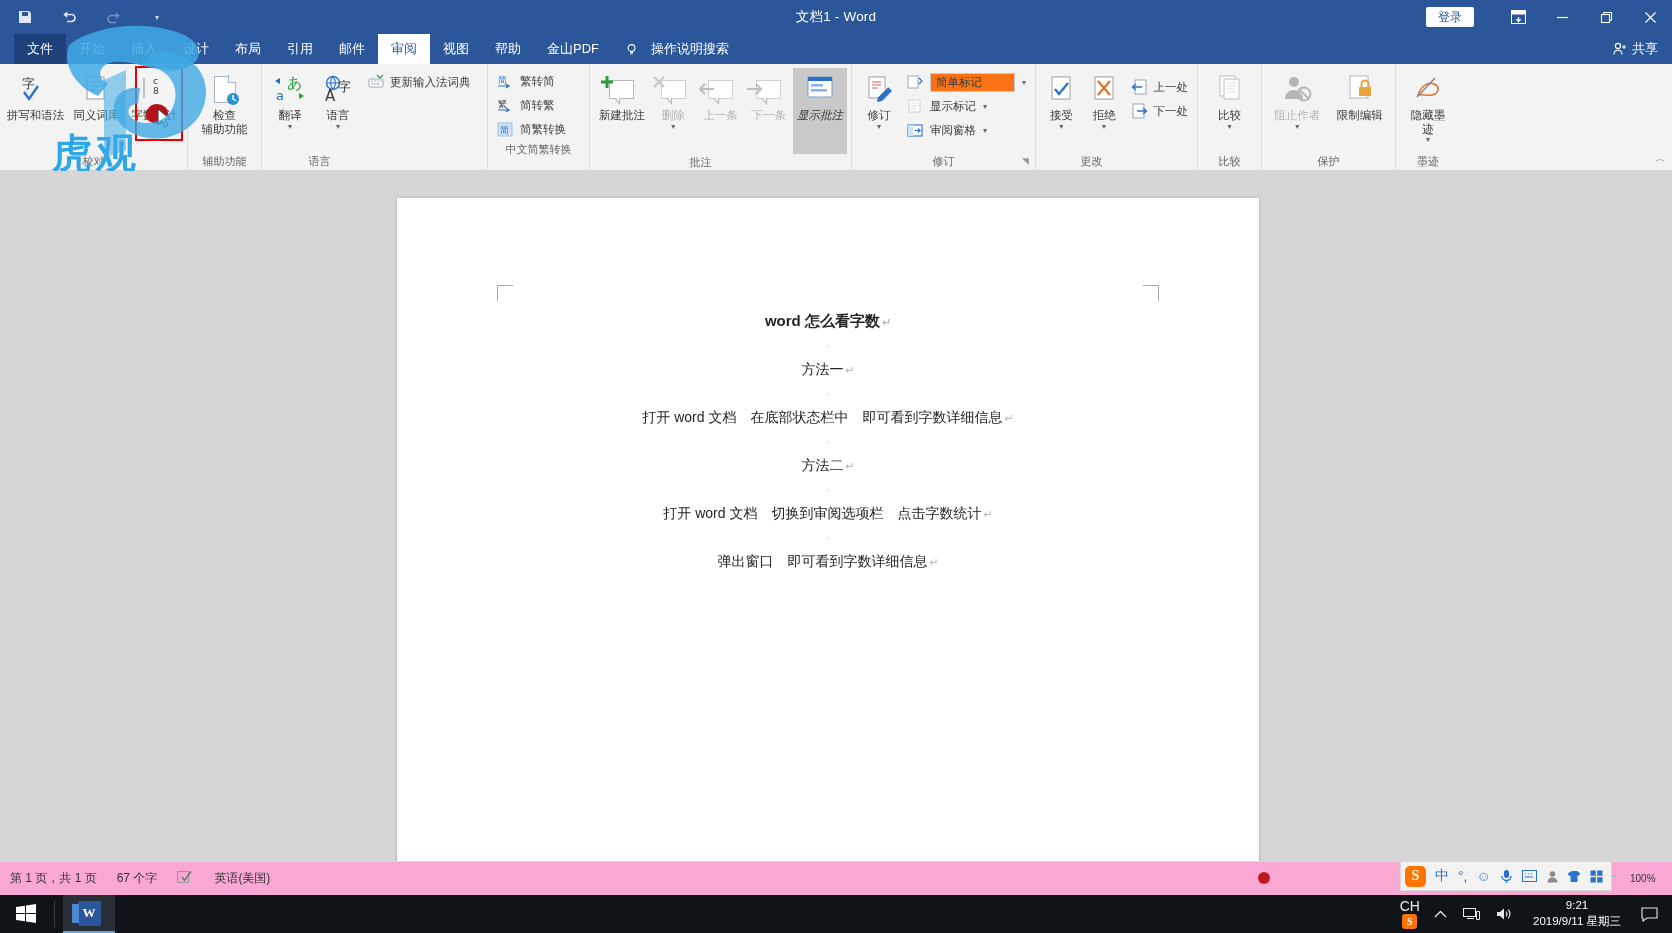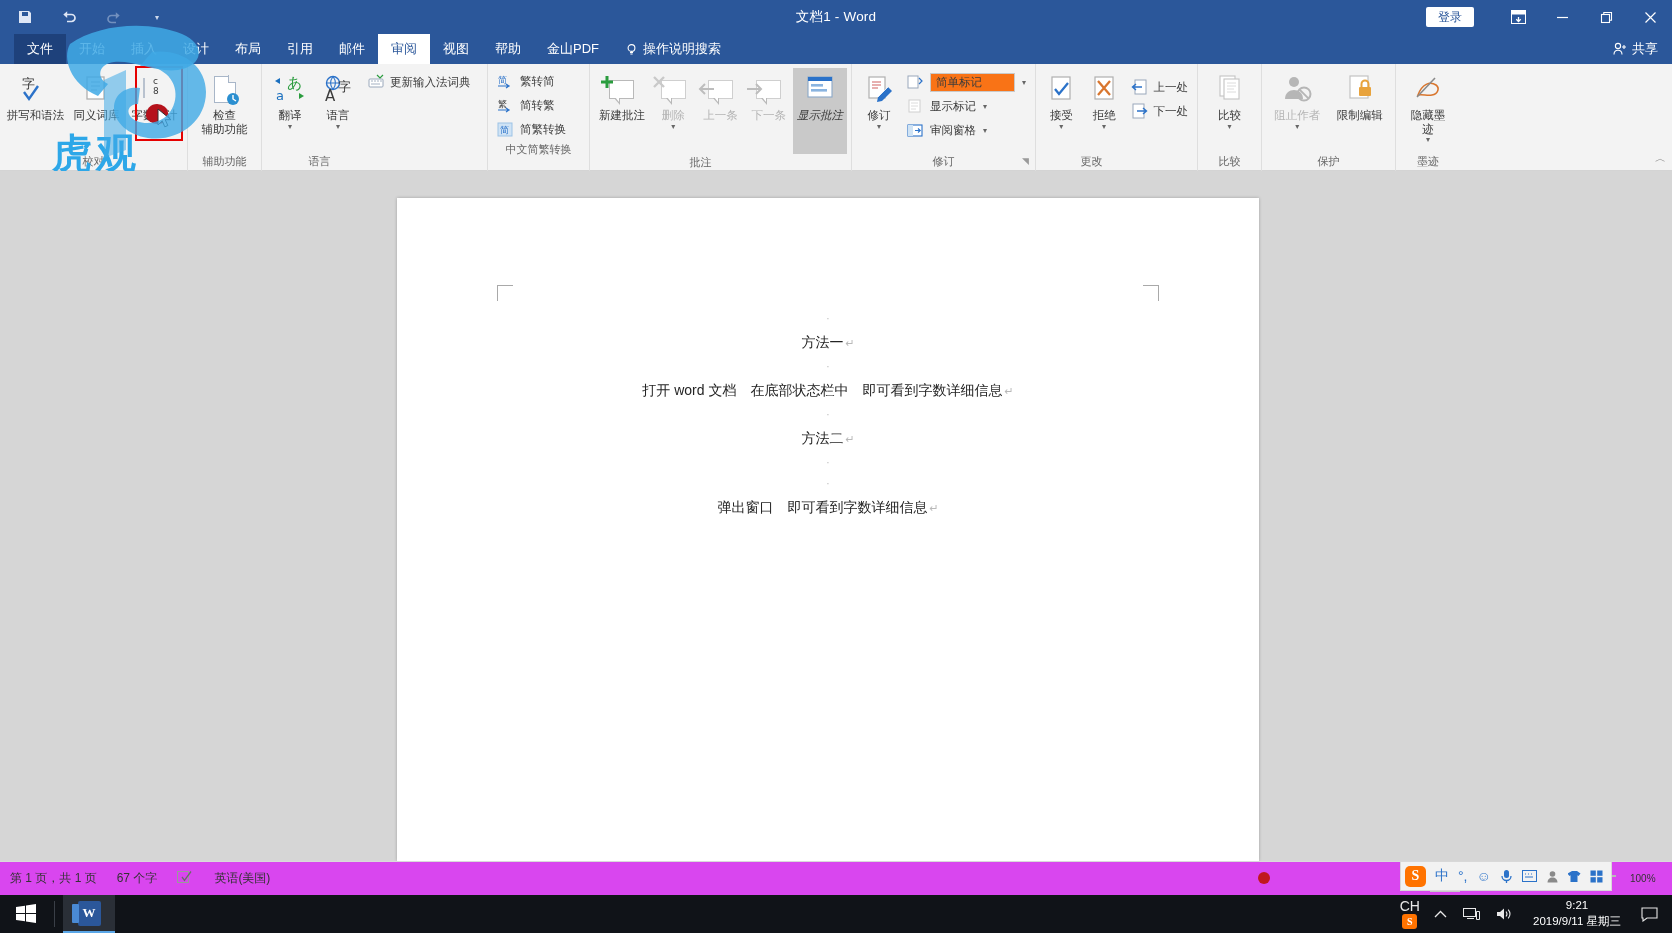--- a/index.html
+++ b/index.html
@@ -37,21 +37,21 @@
   
   .tabbar{
     position:absolute; left:0; top:34px; width:1672px; height:30px;
     background:#2b579a; display:flex; align-items:flex-end; padding-left:14px;
   }
   .tab{
     font-size:13px; color:#fff; padding:0 13px; height:30px; line-height:30px; white-space:nowrap;
   }
   .tab.active{ background:#fff; color:#2b579a; }
   .tab.file{ background:#1e417b; }
-  .tab.search{ display:flex; align-items:center; gap:5px; }
+  .tab.search{ display:flex; align-items:center; gap:13px; }
   .share{
     position:absolute; right:14px; top:34px; height:30px; line-height:30px; display:flex;
     align-items:center; gap:5px; font-size:13px; color:#fff;
   }
 
   
   .ribbon{
     position:absolute; left:0; top:64px; width:1672px; height:107px;
     background:#f3f3f3; border-bottom:1px solid #d4d4d4; display:flex;
   }
@@ -104,21 +104,21 @@
   .mark.tr{ right:100px; top:87px; border-right:1px solid #a9a9a9; border-top:1px solid #a9a9a9; }
   .doctext{ position:absolute; left:0; top:110px; width:862px; text-align:center;
             font-family:"Liberation Sans","DejaVu Sans",sans-serif; color:#242424; }
   .dline{ line-height:1; margin:0; }
   .pilcrow{ color:#b9b9b9; font-size:10px; }
   .pmark{ color:#b9b9b9; font-size:11px; margin-left:2px; }
 
   
   .statusbar{
     position:absolute; left:0; top:861px; width:1672px; height:34px;
-    background:#d946ef; border-top:1px solid #dadada; display:flex; align-items:center;
+    background:#f9a8d4; border-top:1px solid #dadada; display:flex; align-items:center;
     font-size:12px; color:#333;
   }
   .sb-left{ display:flex; align-items:center; gap:20px; padding-left:10px; }
   .sb-right{ position:absolute; right:8px; display:flex; align-items:center; gap:0; }
   .viewbtn{ width:30px; height:26px; display:flex; align-items:center; justify-content:center; }
   .viewbtn.active{ background:#c8c8c8; }
   .zoomtrack{ position:absolute; right:14px; top:9px; width:116px; height:2px; background:#b9b9b9; }
   .zoomthumb{ position:absolute; left:52px; top:-5px; width:5px; height:12px; background:#767676; }
 
   
@@ -629,33 +629,39 @@
     <path d="M96 34 C126 30, 150 48, 150 74 C150 104, 122 124, 92 120 C72 117, 58 104, 58 90 C58 76, 70 68, 84 70 L82 86 C74 86, 70 92, 74 98 C80 106, 96 108, 108 100 C122 90, 124 68, 110 56 C102 49, 92 46, 84 48 Z" fill="#3fa9e5" opacity=".8"></path>
     <path d="M48 62 L70 52 L70 132 L48 140 Z" fill="#3fa9e5" opacity=".55"></path>
   </svg>
   <div class="wm-text">虎观</div>
 
   <div class="docarea">
     <div class="page">
       <div class="mark tl"></div>
       <div class="mark tr"></div>
       <div class="doctext">
+        <p class="dline" style="font-size:15px;font-weight:bold;line-height:26px;">
+          <span>word 怎么看字数</span><span class="pmark">↵</span>
+        </p>
         <p class="dline pilcrow" style="line-height:21px">·</p>
         <p class="dline" style="font-size:14px;line-height:26px">
           <span>方法一</span><span class="pmark">↵</span>
         </p>
         <p class="dline pilcrow" style="line-height:21px">·</p>
         <p class="dline" style="font-size:14px;line-height:26px">
           <span>打开 word 文档　在底部状态栏中　即可看到字数详细信息</span><span class="pmark">↵</span>
         </p>
         <p class="dline pilcrow" style="line-height:21px">·</p>
         <p class="dline" style="font-size:14px;line-height:26px">
           <span>方法二</span><span class="pmark">↵</span>
         </p>
         <p class="dline pilcrow" style="line-height:21px">·</p>
+        <p class="dline" style="font-size:14px;line-height:26px">
+          <span>打开 word 文档　切换到审阅选项栏　点击字数统计</span><span class="pmark">↵</span>
+        </p>
         <p class="dline pilcrow" style="line-height:21px">·</p>
         <p class="dline" style="font-size:14px;line-height:26px">
           <span>弹出窗口　即可看到字数详细信息</span><span class="pmark">↵</span>
         </p>
       </div>
     </div>
   </div>
 
   <div class="statusbar">
     <div class="sb-left">

